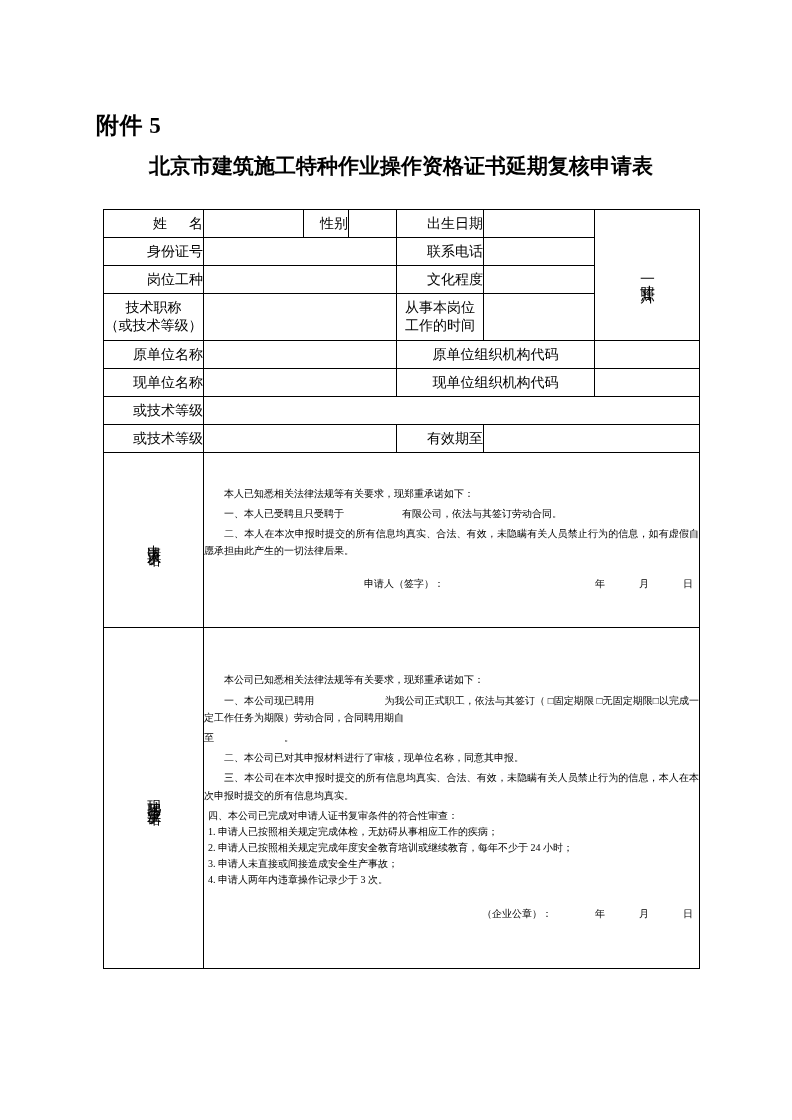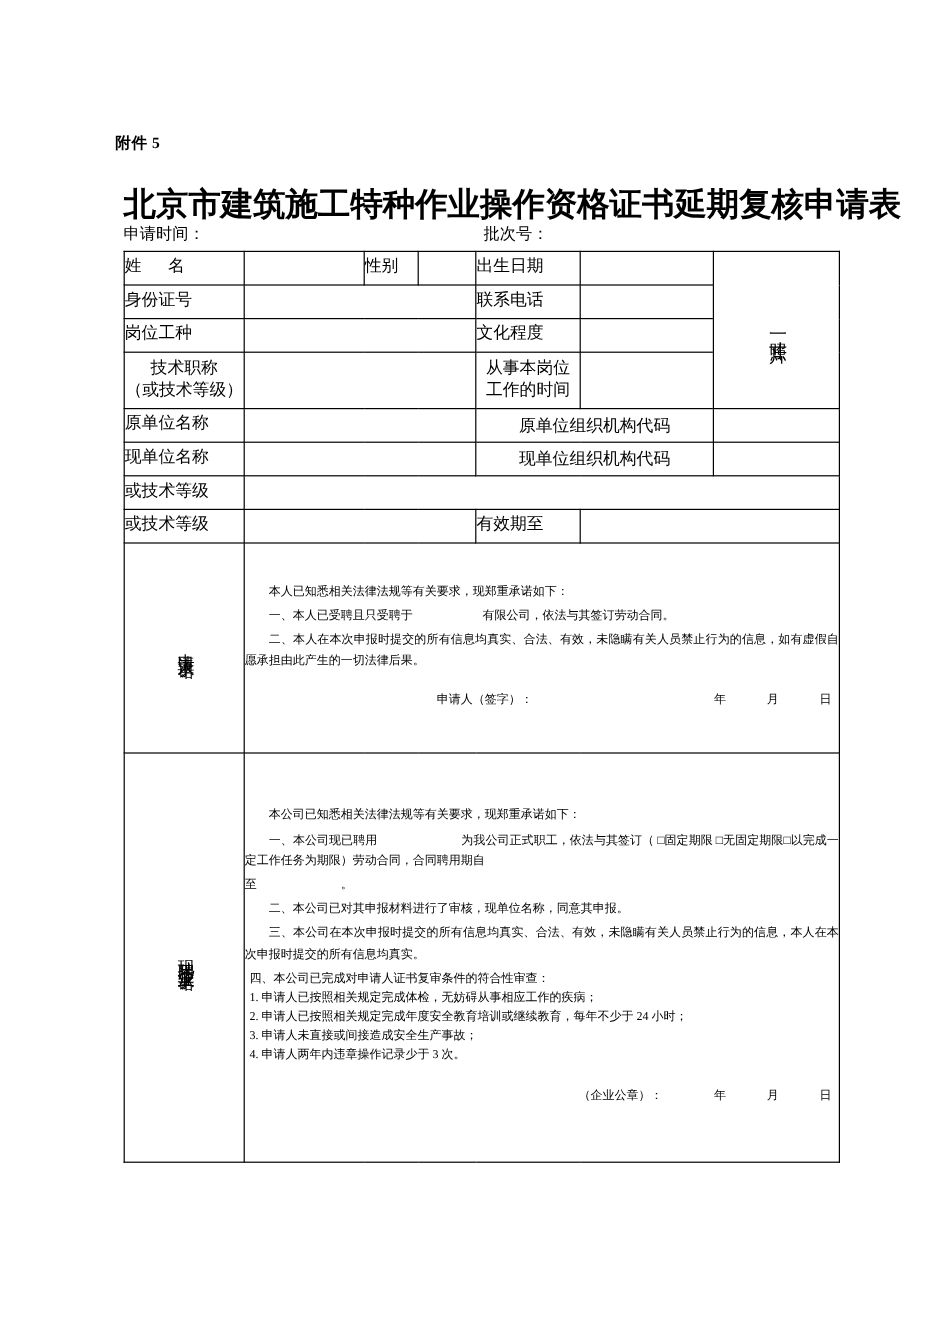--- a/index.html
+++ b/index.html
@@ -21,32 +21,32 @@
     width: 792px;
     height: 1120px;
     box-sizing: border-box;
   }
 
   
   .attachment-label {
     position: absolute;
     left: 96px;
     top: 110px;
-    font-size: 13px;
+    font-size: 23px;
     font-weight: bold;
     letter-spacing: 0.5px;
     white-space: nowrap;
   }
   .doc-title {
     position: absolute;
     left: 103px;
     top: 152px;
     width: 596px;
     text-align: center;
-    font-size: 27px;
+    font-size: 21px;
     font-weight: bold;
     letter-spacing: 0px;
     white-space: nowrap;
   }
   .meta-row {
     position: absolute;
     left: 103px;
     top: 186px;
     width: 596px;
     height: 20px;
@@ -75,24 +75,23 @@
     table-layout: fixed;
     font-size: 14px;
   }
   table.form td {
     border: 1px solid #000000;
     padding: 0;
     vertical-align: middle;
     height: 27px;
   }
   .lbl {
-    text-align: left;
+    text-align: right;
     white-space: nowrap;
     line-height: 1.25;
-    font-family: Liberation Mono, monospace;
   }
   .lbl-2line {
     text-align: center;
     line-height: 1.3;
     white-space: nowrap;
   }
   .lbl-left {
     text-align: center;
     padding-left: 4px;
     white-space: nowrap;
@@ -177,24 +176,20 @@
 </style>
 </head>
 <body>
 
 <div class="page">
 
   <div class="attachment-label">附件 5</div>
 
   <div class="doc-title">北京市建筑施工特种作业操作资格证书延期复核申请表</div>
 
-  <div class="meta-row">
-    <span class="m-apply">申请时间：</span>
-    <span class="m-batch">批次号：</span>
-  </div>
 
   <table class="form">
     <colgroup>
       <col style="width:100px">
       <col style="width:100px">
       <col style="width:45px">
       <col style="width:48px">
       <col style="width:87px">
       <col style="width:111px">
       <col style="width:105px">

